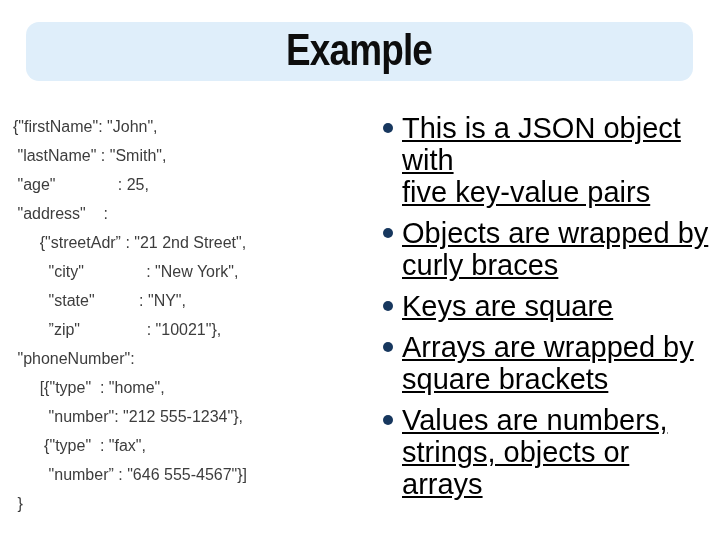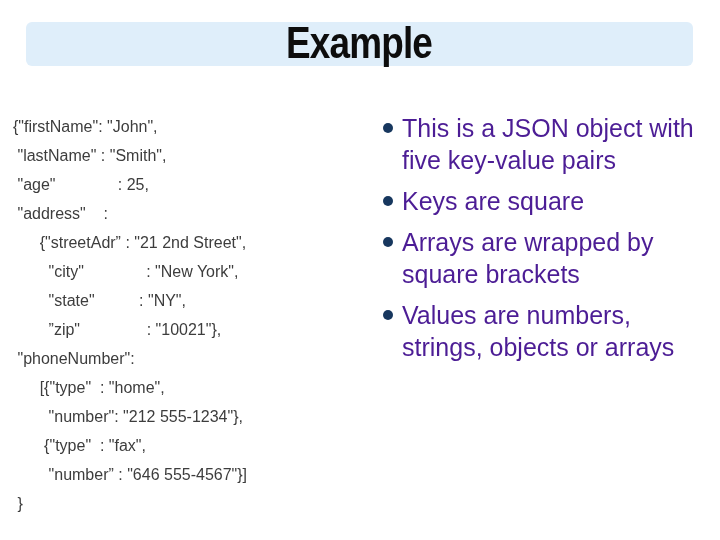--- a/index.html
+++ b/index.html
@@ -15,23 +15,23 @@
     background: #ffffff;
     overflow: hidden;
   }
 
   
   .title-bar {
     position: absolute;
     left: 26px;
     top: 22px;
     width: 667px;
-    height: 44px;
+    height: 59px;
     background: #dfeefa;
-    border-radius: 6px;
+    border-radius: 13px;
     display: flex;
     align-items: center;
     justify-content: center;
   }
   .title-text {
     display: inline-block;
     font-size: 45px;
     font-weight: bold;
     color: #0d0d0d;
     letter-spacing: -1px;
@@ -74,24 +74,25 @@
   .bullet-dot {
     flex: 0 0 auto;
     width: 10px;
     height: 10px;
     border-radius: 50%;
     background: #17375e;
     margin-top: 11px;
     margin-right: 9px;
   }
   .bullet-text {
-    color: #4c1d95;
-    font-size: 25px;
+    color: #000000;
+    font-size: 29px;
     line-height: 32px;
     white-space: pre-line;
+    text-decoration: underline;
   }
 </style>
 </head>
 <body>
 
 <div class="slide">
 
   <div class="title-bar">
     <span class="title-text">Example</span>
   </div>
@@ -114,20 +115,25 @@
   </div>
 
   <ul class="bullets">
     <li class="bullet-item">
       <span class="bullet-dot"></span>
       <div class="bullet-text">This is a JSON object with
 five key-value pairs</div>
     </li>
     <li class="bullet-item">
       <span class="bullet-dot"></span>
+      <div class="bullet-text">Objects are wrapped by
+curly braces</div>
+    </li>
+    <li class="bullet-item">
+      <span class="bullet-dot"></span>
       <div class="bullet-text">Keys are square</div>
     </li>
     <li class="bullet-item">
       <span class="bullet-dot"></span>
       <div class="bullet-text">Arrays are wrapped by
 square brackets</div>
     </li>
     <li class="bullet-item">
       <span class="bullet-dot"></span>
       <div class="bullet-text">Values are numbers,

